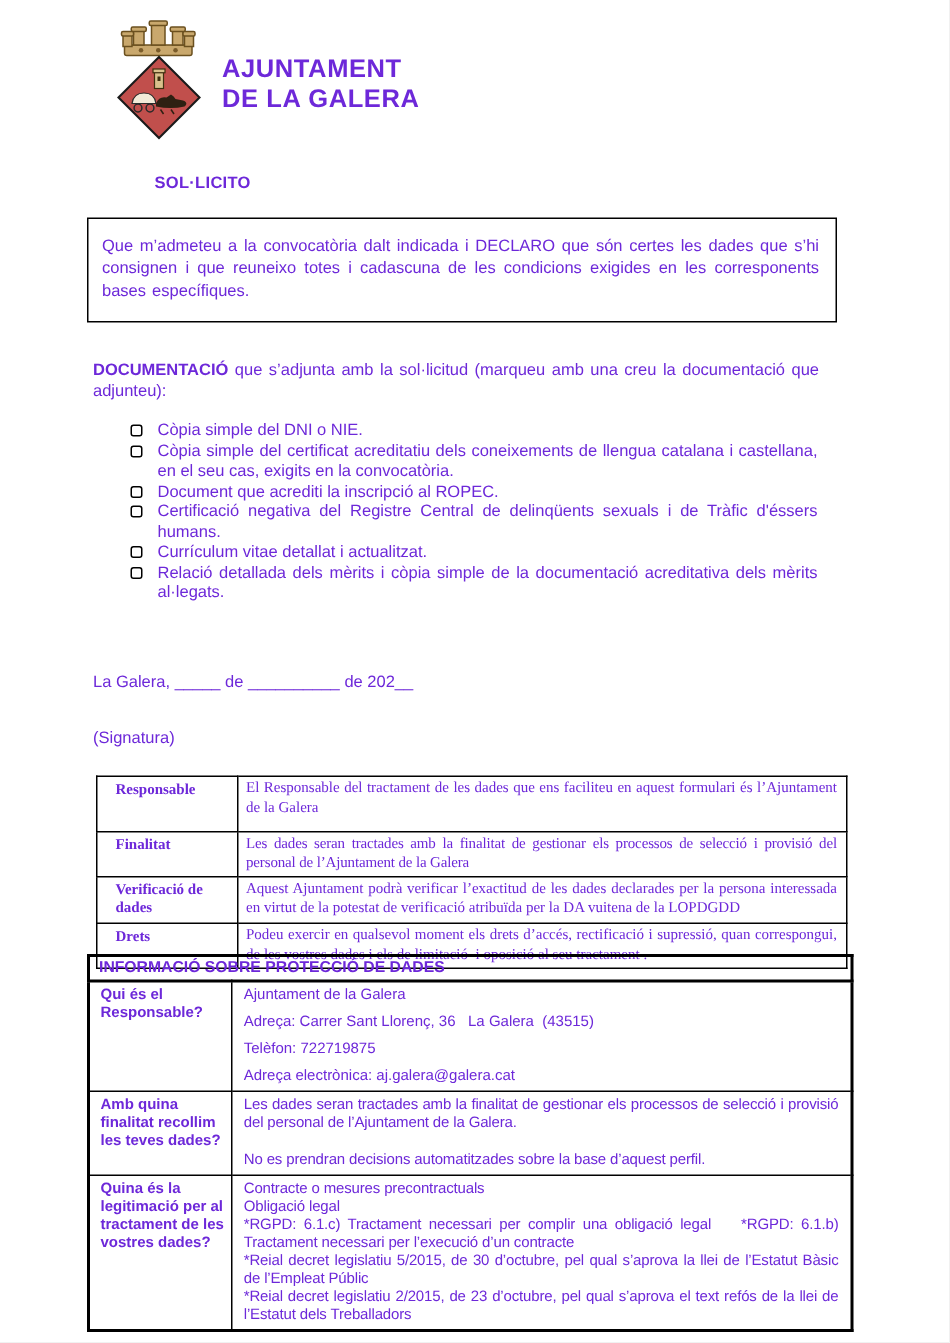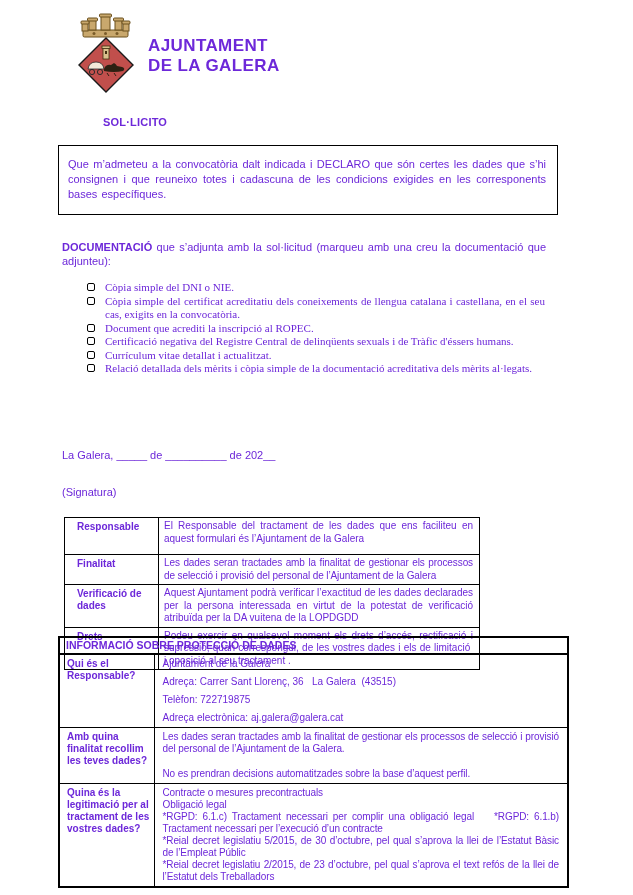--- a/index.html
+++ b/index.html
@@ -27,28 +27,28 @@
   .doc-intro {
     position:absolute; left:62px; top:240px; width:484px; margin:0;
     font-size:11px; line-height:14px; text-align:justify;
   }
   .doc-list { position:absolute; left:87px; top:281px; width:458px; font-size:11px; line-height:13.5px; }
   .doc-item { display:flex; align-items:flex-start; }
   .checkbox {
     flex:0 0 auto; width:8px; height:8px; margin:2px 10px 0 0;
     border:1px solid #000; border-radius:2px; background:#fff;
   }
-  .doc-item-text { flex:1; text-align:justify;font-family:Liberation Serif, serif; }
+  .doc-item-text { flex:1; text-align:justify; }
   
   .date-line { position:absolute; left:62px; top:449px; font-size:11px; }
   .signature-label { position:absolute; left:62px; top:486px; font-size:11px; }
   
   .cond { font-size:9.6px; letter-spacing:-0.1px; line-height:12px; }
   
-  .table1 { position:absolute; left:64px; top:517px; width:416px; border-collapse:collapse; }
+  .table1 { position:absolute; left:64px; top:517px; width:501px; border-collapse:collapse;font-family:Liberation Serif, serif; }
   .table1 th, .table1 td { border:1px solid #000; vertical-align:top; }
   .table1 th {
     width:94px; text-align:left; font-weight:bold;
     font-size:10px; line-height:12px; padding:3px 3px 3px 12px;
   }
   .table1 td { font-size:10px; line-height:12.5px; padding:2px 6px 2px 5px; text-align:justify;margin-top:36px; }
   
   .table2 { position:absolute; left:58px; top:636px; width:511px; border-collapse:collapse; border:2px solid #000; }
   .table2 td { border:1px solid #000; vertical-align:top; font-size:10px; }
   .table2 tr.hdr td { border:2px solid #000; font-weight:bold; font-size:10.5px; padding:1px 6px; line-height:13px; }

